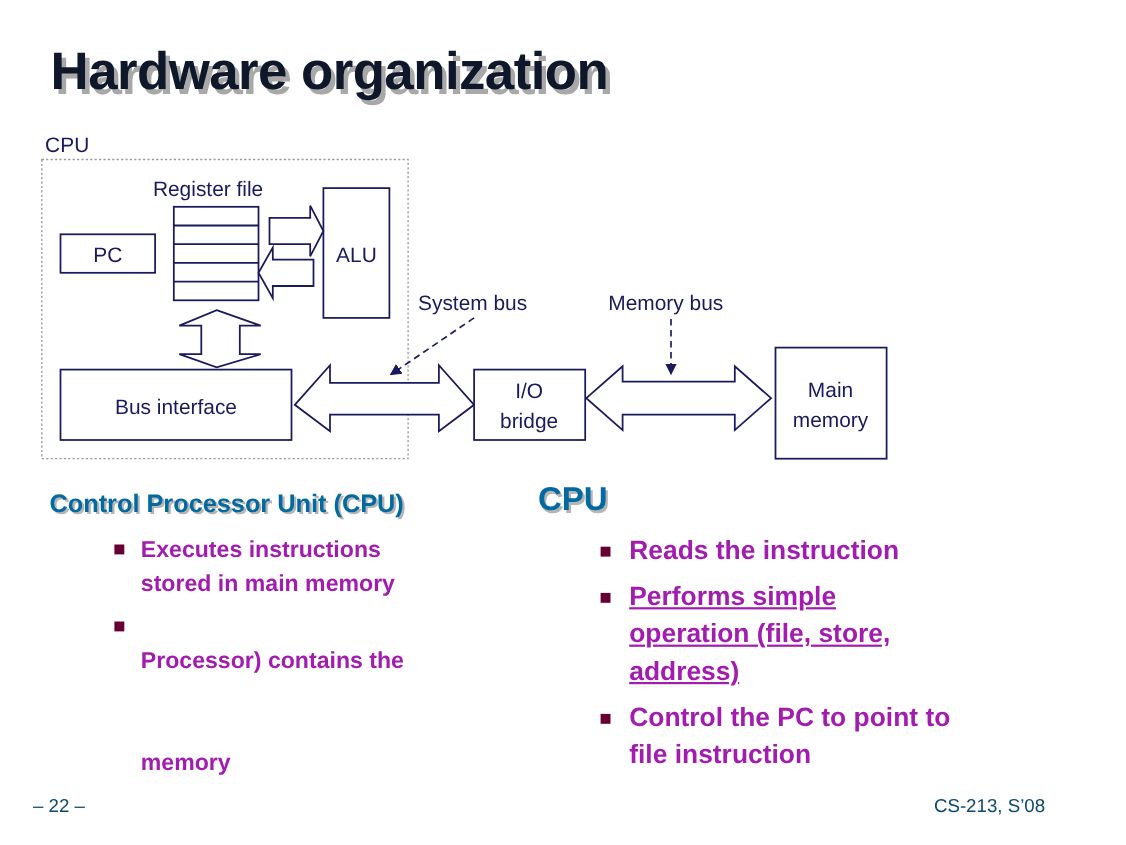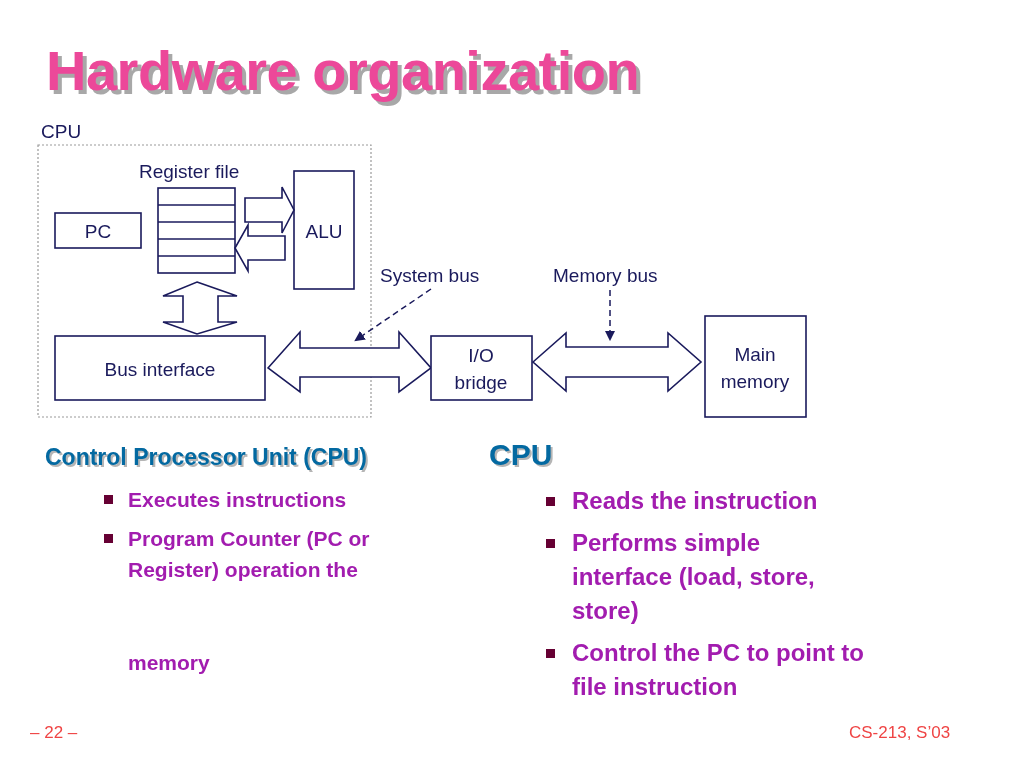--- a/index.html
+++ b/index.html
@@ -1,28 +1,28 @@
 <!DOCTYPE html>
 <html><head>
 <meta charset="utf-8">
 <style>
   html, body { margin: 0; padding: 0; }
   body { width: 1024px; height: 768px; background: #ffffff; position: relative; overflow: hidden;
          font-family: "Liberation Sans", sans-serif; }
-  .title { position: absolute; left: 46px; top: 38px; font-size: 56px; font-weight: bold; color: #ec4899;
+  .title { position: absolute; left: 46px; top: 38px; font-size: 48px; font-weight: bold; color: #0f172a;
            text-shadow: 4px 4px 0 #a8a8a8; letter-spacing: -0.5px; margin: 0; }
   svg.diagram { position: absolute; left: 0; top: 0; }
   .lbl { font-family: "Liberation Sans", sans-serif; font-size: 19px; fill: #1a1a5c; }
   .box { fill: #ffffff; stroke: #1a1a5c; stroke-width: 1.6; }
   .arrow { fill: #ffffff; stroke: #1a1a5c; stroke-width: 1.6; stroke-linejoin: miter; }
   .section-head { position: absolute; font-weight: bold; color: #0369a1; text-shadow: 2px 2px 0 #b5b5b5; }
   ul.bullets { position: absolute; list-style: none; margin: 0; padding: 0; }
   ul.bullets li { position: relative; font-weight: bold; color: #a21caf; }
   ul.bullets li .sq { position: absolute; width: 9px; height: 9px; background: #660033; }
-  .footer { position: absolute; font-size: 17px; color: #ef4444; }
+  .footer { position: absolute; font-size: 17px; color: #0c4a6e; }
 </style>
 </head>
 <body>
 
 <h1 class="title">Hardware organization</h1>
 
 <svg class="diagram" width="1024" height="768" viewBox="0 0 1024 768">
   <defs>
     <marker id="ah" viewBox="0 0 10 10" refX="8" refY="5" markerWidth="7" markerHeight="7" orient="auto">
       <path d="M0,0 L10,5 L0,10 z" fill="#1a1a5c"></path>
@@ -73,44 +73,45 @@
 
   <line x1="431" y1="289" x2="356" y2="340" stroke="#1a1a5c" stroke-width="1.5" stroke-dasharray="6,4" marker-end="url(#ah)"></line>
   <line x1="610" y1="290" x2="610" y2="339" stroke="#1a1a5c" stroke-width="1.5" stroke-dasharray="6,4" marker-end="url(#ah)"></line>
 </svg>
 
 <div class="section-head" style="left:45px; top:444px; font-size:23px;">Control Processor Unit (CPU)</div>
 <ul class="bullets" style="left:103px; top:484px; width:360px;">
   <li style="font-size:21px; line-height:31px; padding-left:25px; margin-bottom:8px;">
     <span class="sq" style="left:1px; top:11px;"></span>
     <span>Executes instructions</span><br>
+    <span>stored in main memory</span>
   </li>
   <li style="font-size:21px; line-height:31px; padding-left:25px;">
     <span class="sq" style="left:1px; top:11px;"></span>
-    <span>Program Counter (PC or</span><br>
-    <span>Register) operation the</span><br>
+    <br>
+    <span>Processor) contains the</span><br>
     <br>
     <br>
     <span>memory</span>
   </li>
 </ul>
 
 <div class="section-head" style="left:489px; top:438px; font-size:30px;">CPU</div>
 <ul class="bullets" style="left:545px; top:484px; width:420px;">
   <li style="font-size:24px; line-height:34px; padding-left:27px; margin-bottom:8px;">
     <span class="sq" style="left:1px; top:13px;"></span>
     <span>Reads the instruction</span><br>
   </li>
-  <li style="font-size:24px; line-height:34px; padding-left:27px; margin-bottom:8px;">
+  <li style="font-size:24px; line-height:34px; padding-left:27px; margin-bottom:8px;text-decoration:underline;">
     <span class="sq" style="left:1px; top:13px;"></span>
     <span>Performs simple</span><br>
-    <span>interface (load, store,</span><br>
-    <span>store)</span>
+    <span>operation (file, store,</span><br>
+    <span>address)</span>
   </li>
   <li style="font-size:24px; line-height:34px; padding-left:27px;">
     <span class="sq" style="left:1px; top:13px;"></span>
     <span>Control the PC to point to</span><br>
     <span>file instruction</span>
   </li>
 </ul>
 
 <div class="footer" style="left:30px; top:723px;">– 22 –</div>
-<div class="footer" style="left:849px; top:723px;">CS-213, S’03</div>
+<div class="footer" style="left:849px; top:723px;">CS-213, S’08</div>
 
 </body></html>

